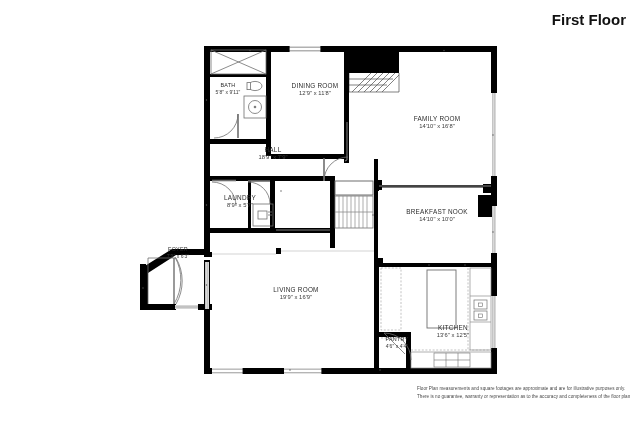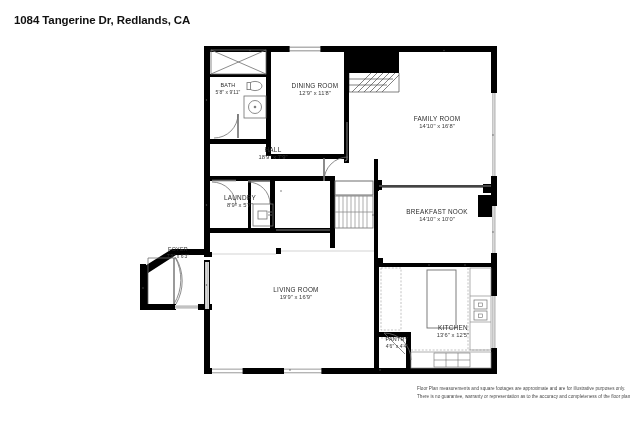--- a/index.html
+++ b/index.html
@@ -73,21 +73,21 @@
     line-height: 1.65;
     color: #4a4a4a;
     letter-spacing: 0.02px;
   }
 </style>
 </head>
 <body>
 
 <div id="page">
 
-  <div class="hdr-addr">1084 Tangerine Dr, Redlands, CA</div>
+  <div class="hdr-floor">First Floor</div>
 
   <svg id="plan" viewBox="0 0 640 427">
     <g>
 
       <g>
         <path d="M204,48 L497,48 L497,374 L204,374 Z" fill="#ffffff"></path>
         <path d="M204,252 L140,252 L140,310 L204,310 Z" fill="#ffffff"></path>
       </g>
 
       <g fill="#000000">

